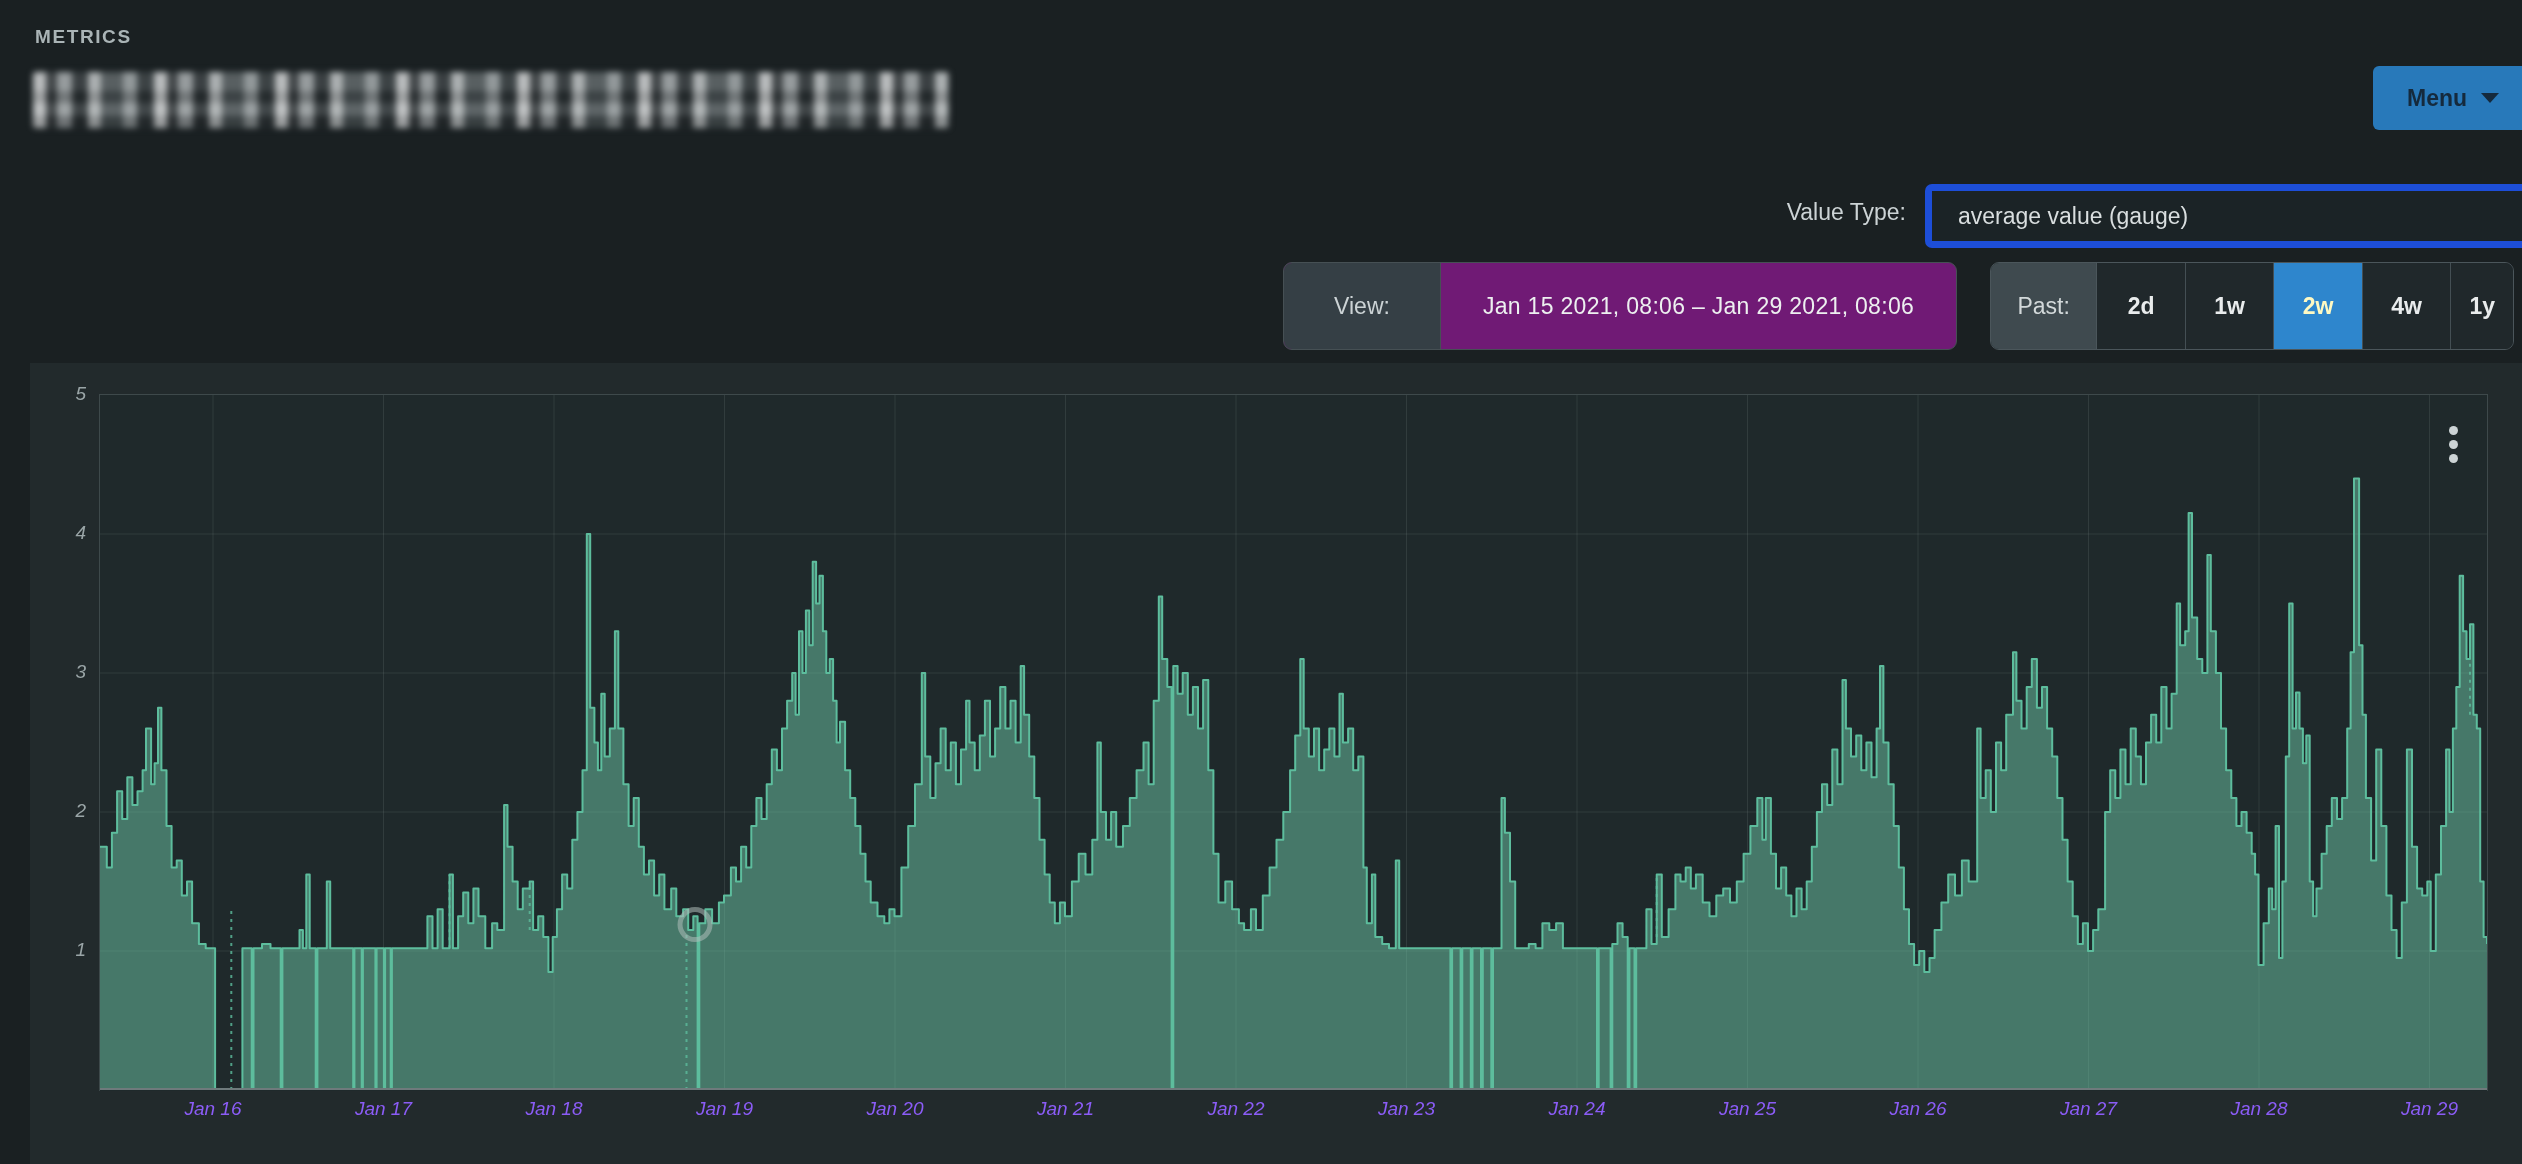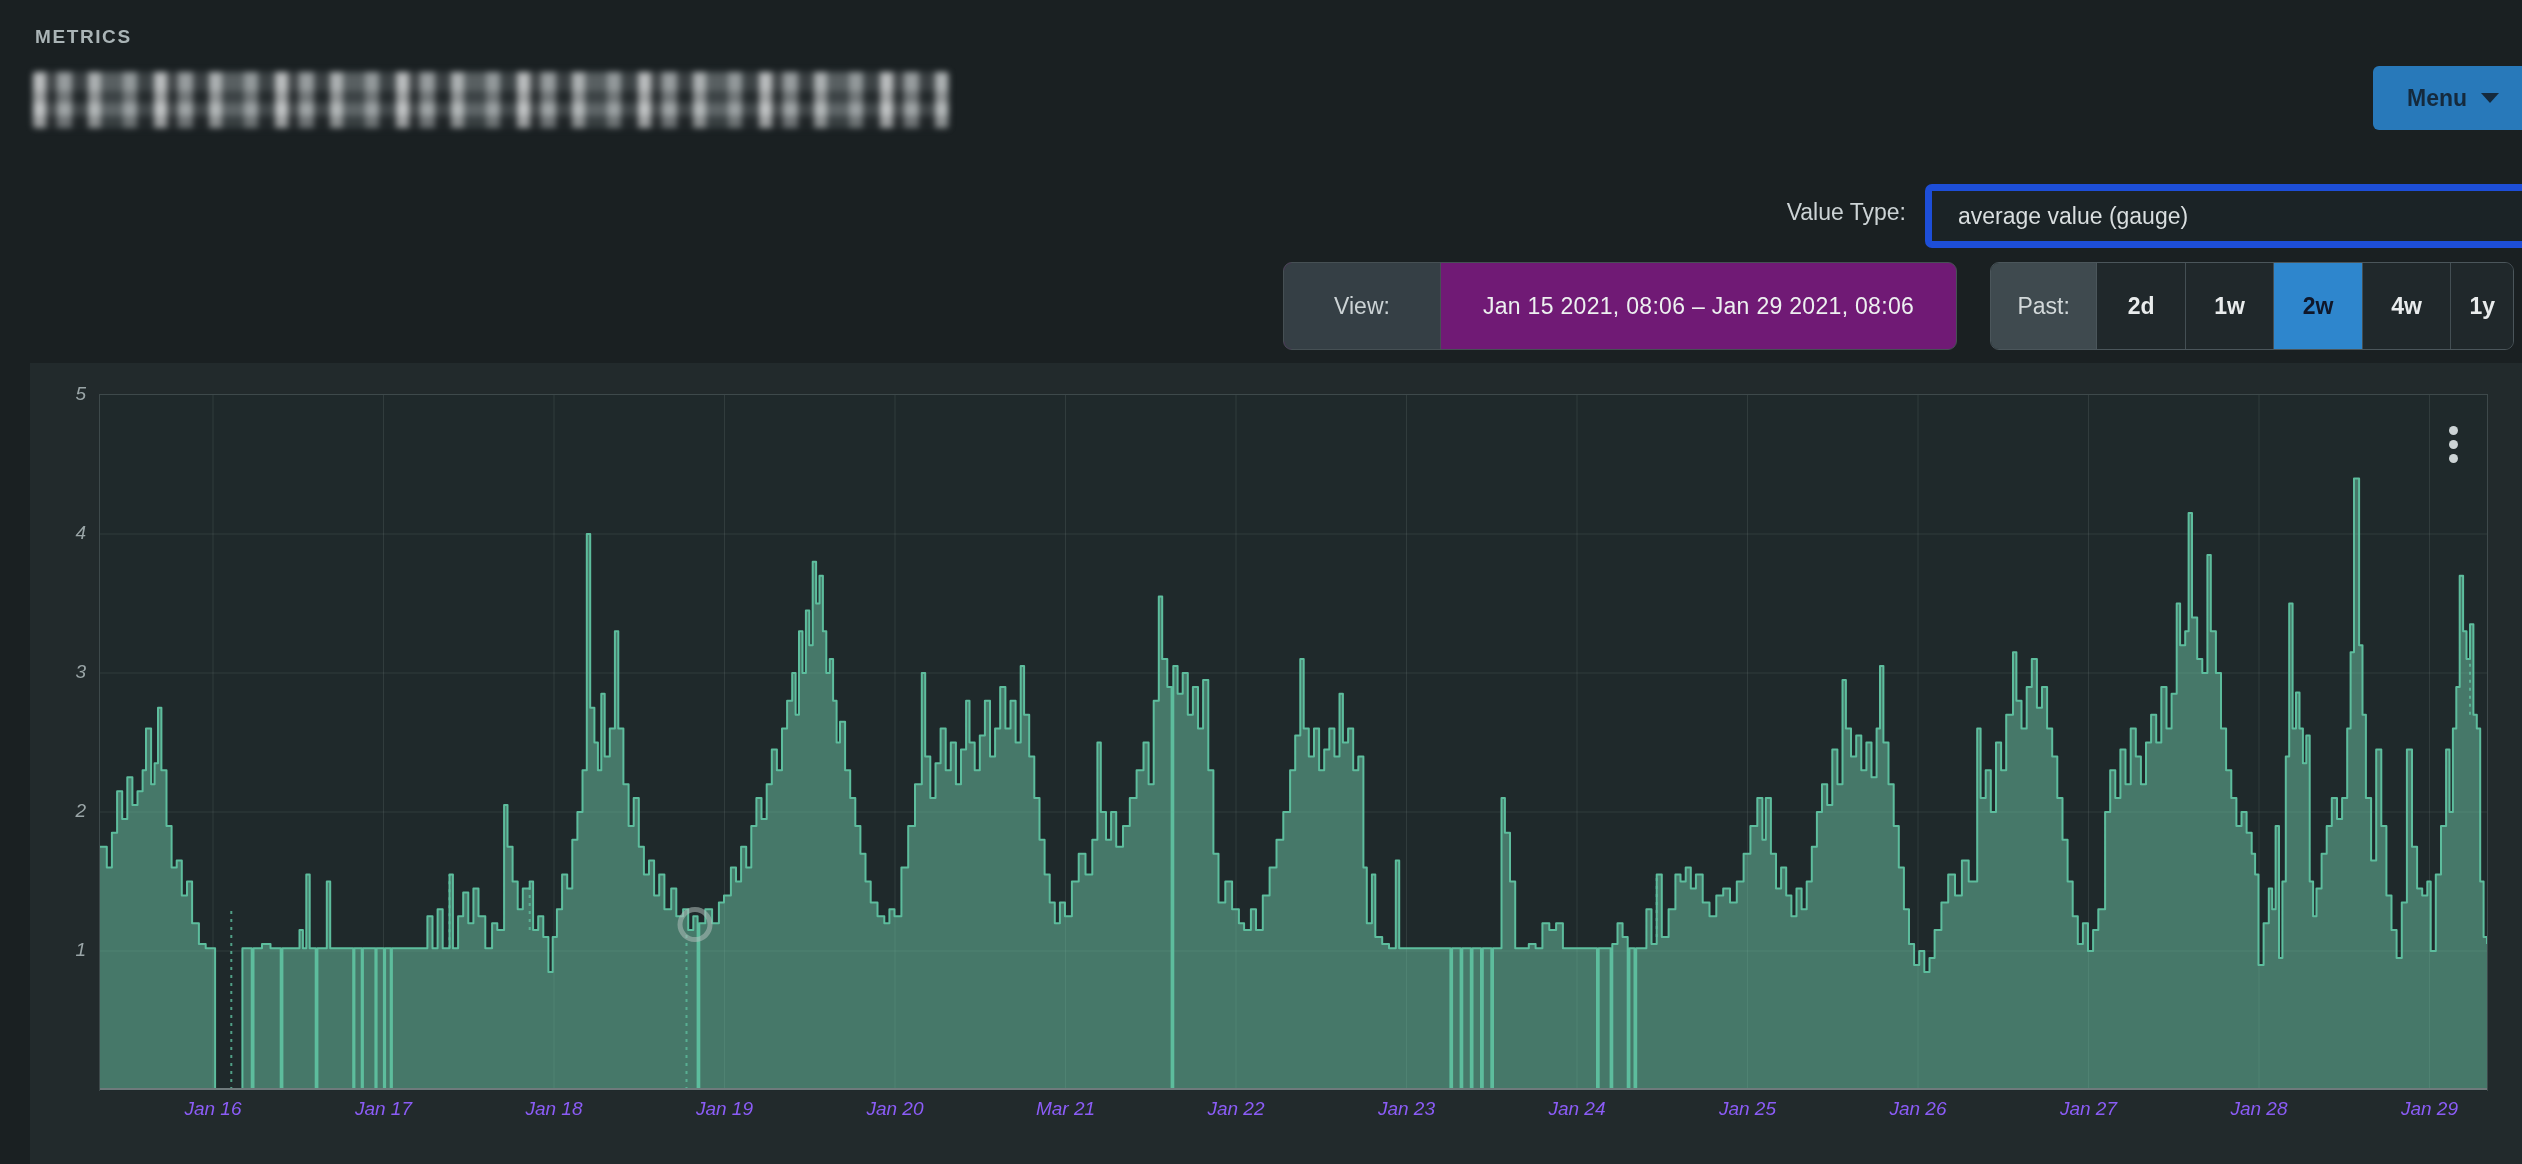--- a/index.html
+++ b/index.html
@@ -39,21 +39,21 @@
     justify-content:center;font-size:23px;color:#ccd3d5;}
   .view-dates{flex:1;display:flex;align-items:center;justify-content:center;font-size:23px;color:#edf0f0;
     letter-spacing:.3px;cursor:pointer;}
   .past-group{left:1990px;top:262px;width:524px;height:88px;box-sizing:border-box;border:1px solid #4b565b;
     border-radius:9px;background:#20282b;display:flex;overflow:hidden;}
   .past-label-seg{width:106px;background:#3f4a4f;border-right:1px solid #4b565b;display:flex;align-items:center;
     justify-content:center;font-size:23px;color:#d3d9da;}
   .past-btn{width:88px;display:flex;align-items:center;justify-content:center;font-size:23px;font-weight:700;
     color:#e9eced;border-right:1px solid #444f54;cursor:pointer;background:#20282b;}
   .past-btn:last-child{width:62px;border-right:none;}
-  .past-btn.selected{background:#2e86cd;color:#0f172a;}
+  .past-btn.selected{background:#2e86cd;color:#fef9c3;}
 
   
   .chart-panel{left:30px;top:363px;right:0;bottom:0;background:#222a2c;}
   .plot-wrap{left:99px;top:394px;width:2389px;height:697px;box-sizing:border-box;
     border:1px solid #3e494b;border-bottom:none;background:#1f292b;}
   .plot-wrap svg{display:block;width:2387px;height:695px;}
   .grid{stroke:rgba(160,175,178,0.14);stroke-width:1;}
   .ytick{position:absolute;width:58px;text-align:right;font-size:19px;font-style:italic;color:#9aa5a7;}
   .xtick{position:absolute;top:1098px;transform:translateX(-50%);font-size:19px;font-style:italic;color:#8b5cf6;white-space:nowrap;}
   .kebab{left:2436px;top:418px;width:34px;height:52px;display:flex;flex-direction:column;align-items:center;
@@ -134,21 +134,21 @@
         <div class="ytick" style="left: 28px; top: 661px;">3</div>
         <div class="ytick" style="left: 28px; top: 522px;">4</div>
         <div class="ytick" style="left: 28px; top: 383px;">5</div>
       </div>
     <div>
         <div class="xtick" style="left: 212.956px;">Jan 16</div>
         <div class="xtick" style="left: 383.456px;">Jan 17</div>
         <div class="xtick" style="left: 553.956px;">Jan 18</div>
         <div class="xtick" style="left: 724.456px;">Jan 19</div>
         <div class="xtick" style="left: 894.956px;">Jan 20</div>
-        <div class="xtick" style="left: 1065.46px;">Mar 21</div>
+        <div class="xtick" style="left: 1065.46px;">Jan 21</div>
         <div class="xtick" style="left: 1235.96px;">Jan 22</div>
         <div class="xtick" style="left: 1406.46px;">Jan 23</div>
         <div class="xtick" style="left: 1576.96px;">Jan 24</div>
         <div class="xtick" style="left: 1747.46px;">Jan 25</div>
         <div class="xtick" style="left: 1917.96px;">Jan 26</div>
         <div class="xtick" style="left: 2088.46px;">Jan 27</div>
         <div class="xtick" style="left: 2258.96px;">Jan 28</div>
         <div class="xtick" style="left: 2429.46px;">Jan 29</div>
       </div>
   </div>

